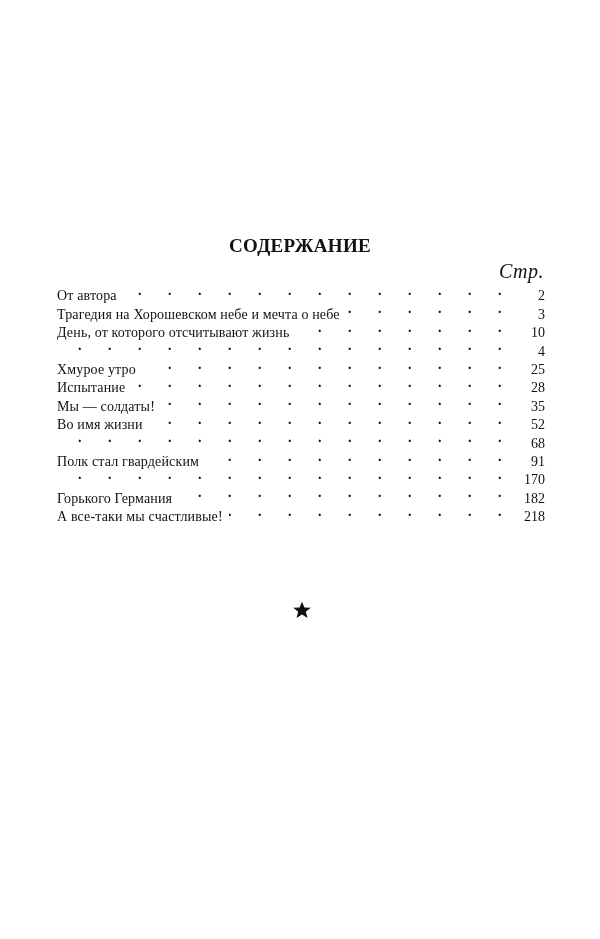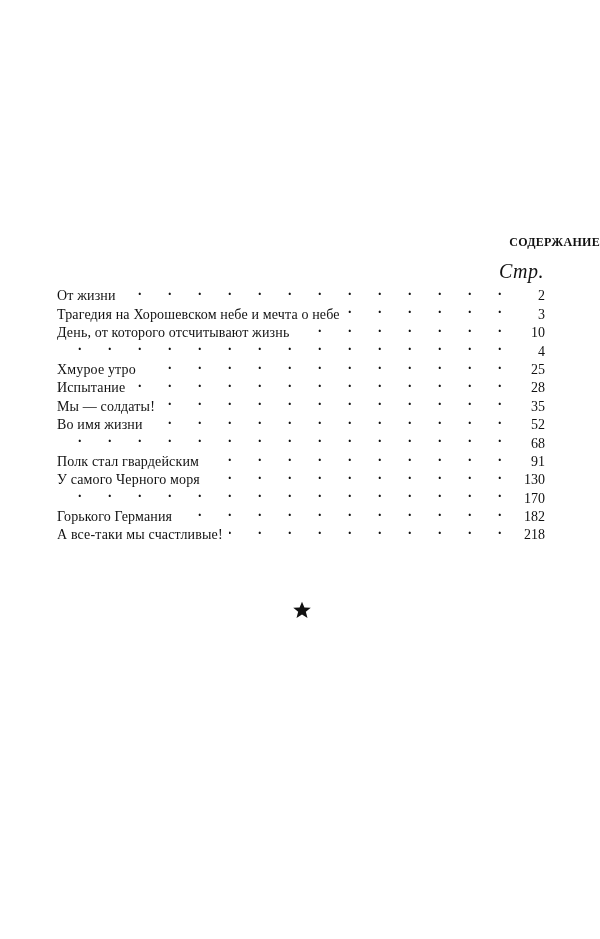--- a/index.html
+++ b/index.html
@@ -1,19 +1,19 @@
 <!DOCTYPE html>
 <html><head>
 <meta charset="utf-8">
 <style>
   html, body { margin: 0; padding: 0; background: #ffffff; }
   body { width: 600px; height: 939px; position: relative; overflow: hidden;
          font-family: "Liberation Serif", "DejaVu Serif", serif; color: #111; }
-  .title { position: absolute; top: 235px; left: 0; width: 600px; text-align: right;
-           font-weight: bold; font-size: 12px; letter-spacing: 0.3px; }
+  .title { position: absolute; top: 235px; left: 0; width: 600px; text-align: center;
+           font-weight: bold; font-size: 19px; letter-spacing: 0.3px; }
   .page-label { position: absolute; top: 260px; right: 56px; font-style: italic;
                 font-size: 20px; letter-spacing: 0.5px; }
   .toc { position: absolute; top: 282px; left: 57px; width: 488px; }
   .row { position: relative; height: 18.4px; line-height: 18.4px; font-size: 14px;
          display: flex; align-items: baseline; white-space: nowrap; }
   .row .entry-title { padding-right: 6px; letter-spacing: 0.15px; }
   .row .leader { flex: 1; overflow: hidden; height: 18.4px; position: relative; }
   .row .leader::before { content: ". . . . . . . . . . . . . . . . . . . . . . . . . . . . . . . . . . . . . . . . . . . .";
          position: absolute; right: 0; top: 0; font-weight: bold; letter-spacing: 11.5px;
          white-space: nowrap; }
@@ -21,21 +21,21 @@
   .star { position: absolute; top: 600px; left: 292px; width: 20px; height: 20px; }
 </style>
 </head>
 <body>
 
 <div class="title">СОДЕРЖАНИЕ</div>
 <div class="page-label">Стр.</div>
 
 <div class="toc">
   <div class="row">
-      <span class="entry-title">От жизни</span>
+      <span class="entry-title">От автора</span>
       <span class="leader"></span>
       <span class="page-num">2</span>
     </div>
   <div class="row">
       <span class="entry-title">Трагедия на Хорошевском небе и мечта о небе</span>
       <span class="leader"></span>
       <span class="page-num">3</span>
     </div>
   <div class="row">
       <span class="entry-title">День, от которого отсчитывают жизнь</span>
@@ -69,25 +69,20 @@
   <div class="row">
       <span class="leader"></span>
       <span class="page-num">68</span>
     </div>
   <div class="row">
       <span class="entry-title">Полк стал гвардейским</span>
       <span class="leader"></span>
       <span class="page-num">91</span>
     </div>
   <div class="row">
-      <span class="entry-title">У самого Черного моря</span>
-      <span class="leader"></span>
-      <span class="page-num">130</span>
-    </div>
-  <div class="row">
       <span class="leader"></span>
       <span class="page-num">170</span>
     </div>
   <div class="row">
       <span class="entry-title">Горького Германия</span>
       <span class="leader"></span>
       <span class="page-num">182</span>
     </div>
   <div class="row">
       <span class="entry-title">А все-таки мы счастливые!</span>

